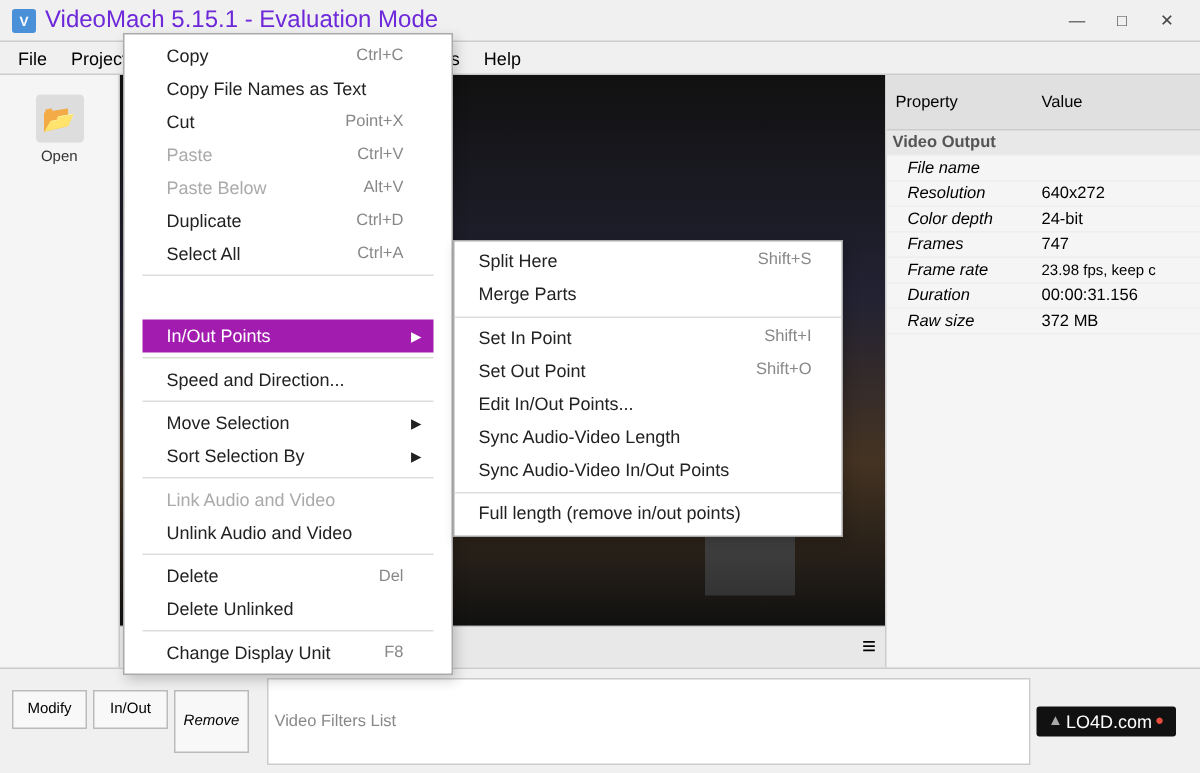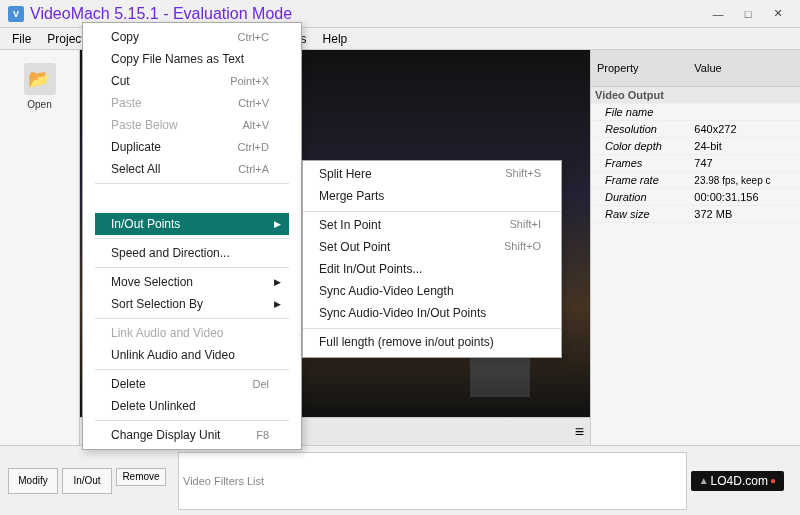--- a/index.html
+++ b/index.html
@@ -150,21 +150,21 @@
       display: flex;
       align-items: center;
       justify-content: space-between;
       padding: 3px 20px 3px 16px;
       cursor: pointer;
       font-size: 12px;
       color: #222;
       height: 22px;
     }
     .menu-popup .item:hover, .menu-popup .item.active {
-      background: #0f766e;
+      background: #a21caf;
       color: white;
       margin-top: 29px;
     }
     .menu-popup .item.disabled { color: #aaa; cursor: default; }
     .menu-popup .sep { border: none; border-top: 1px solid #ddd; margin: 3px 0; }
     .menu-popup .item .shortcut { color: #888; font-size: 11px; margin-left: 20px; }
     .menu-popup .item .arrow { font-size: 9px; }
     .menu-popup .item.has-sub { padding-right: 8px; }
 
     
@@ -377,21 +377,21 @@
 
   <div class="bottom-row">
     <div style="display:flex; flex-direction:column; align-items:center; gap:2px;">
       <div style="display:flex; gap:4px;">
         <div class="rt-btn" style="width:50px; height:26px; font-size:10px;">
           <span>Modify</span>
         </div>
         <div class="rt-btn" style="width:50px; height:26px; font-size:10px;">
           <span>In/Out</span>
         </div>
-        <div class="rt-btn" style="width:50px; height:18px; font-size:10px;">
+        <div class="rt-btn" style="width:50px; height:42px; font-size:10px;font-style:italic;">
           <span>Remove</span>
         </div>
       </div>
     </div>
     <div class="filter-list-area">
       <span>Video Filters List</span>
     </div>
     <div style="margin-left:auto; display:flex; align-items:center; padding-right:8px;">
       <div style="background:#111; color:#fff; padding:3px 8px; font-size:12px; border-radius:2px; display:flex; align-items:center; gap:2px;">
         <span style="color:#aaa; font-size:10px;">▲</span>

